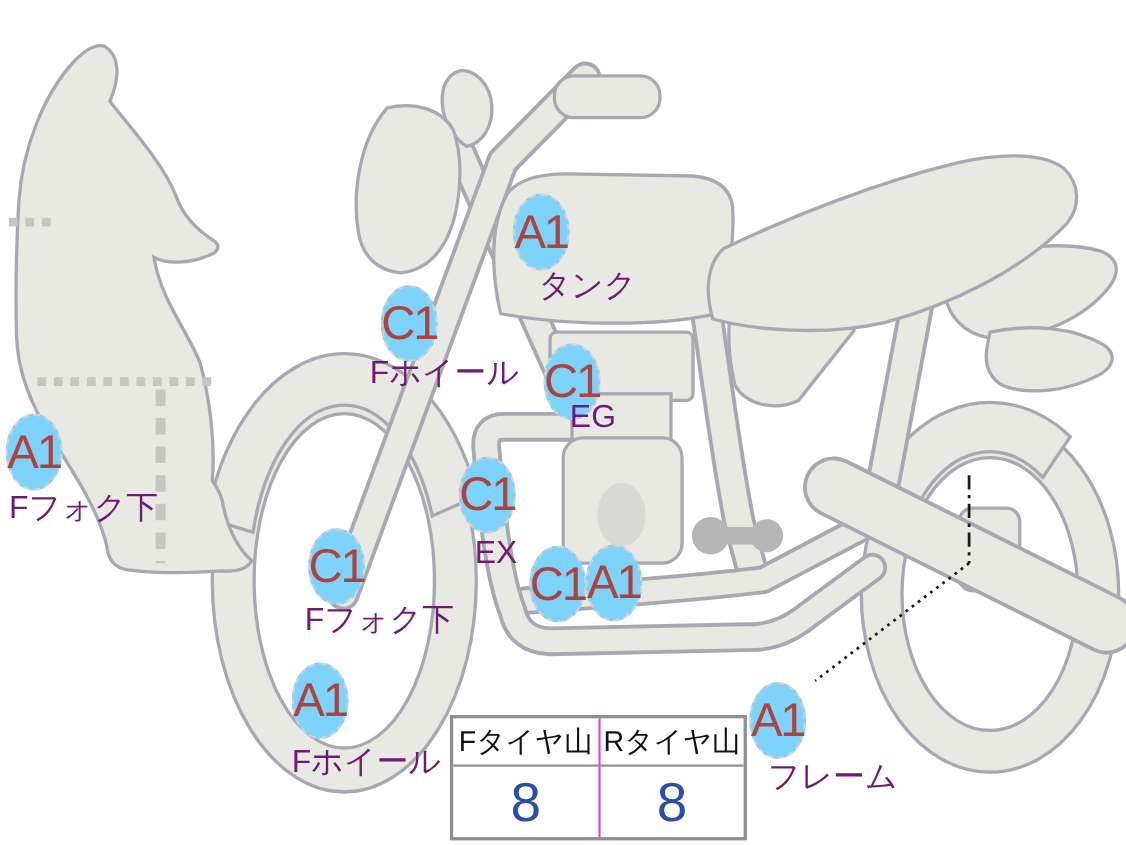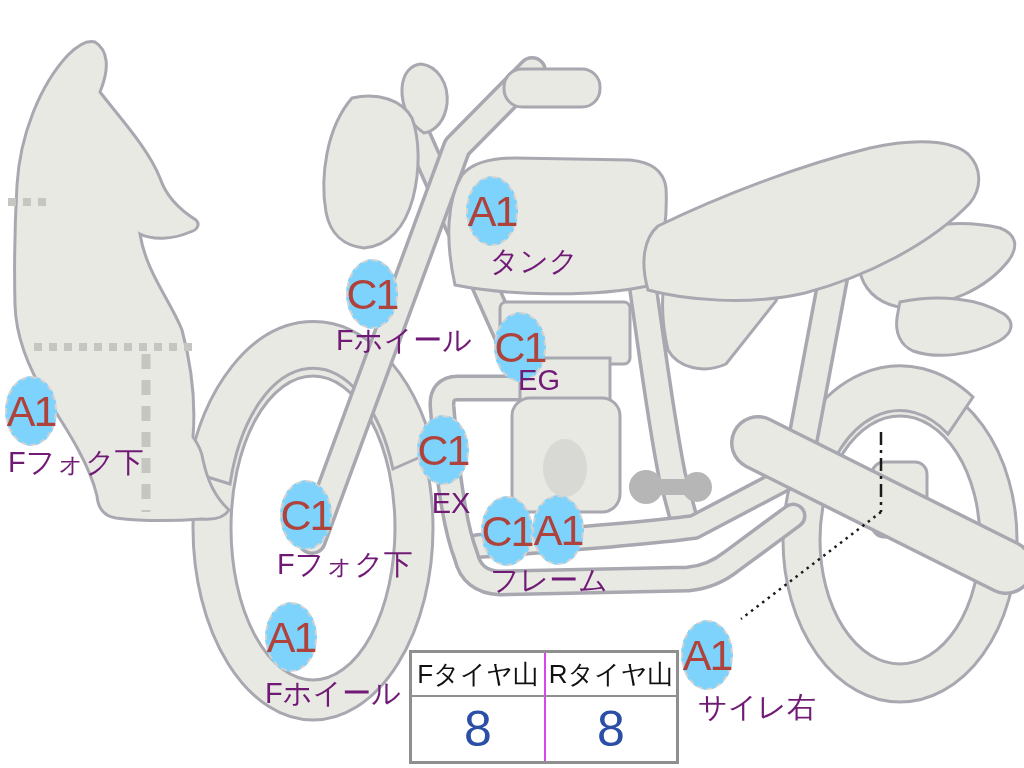--- a/index.html
+++ b/index.html
@@ -130,30 +130,29 @@
   <div class="part" style="left:539px;top:380px">EG</div>
 
   <div class="badge" style="left:443px;top:450px">C1</div>
   <div class="part" style="left:451px;top:503px">EX</div>
 
   <div class="badge" style="left:306px;top:515px">C1</div>
   <div class="part" style="left:345px;top:564px">Fフォク下</div>
 
   <div class="badge" style="left:507px;top:531px">C1</div>
   <div class="badge" style="left:558px;top:530px">A1</div>
-  <div class="part" style="left:549px;top:580px">フレーム</div>
 
   <div class="badge" style="left:291px;top:637px">A1</div>
   <div class="part" style="left:333px;top:693px">Fホイール</div>
 
   <div class="badge" style="left:31px;top:411px">A1</div>
   <div class="part" style="left:76px;top:462px">Fフォク下</div>
 
   <div class="badge" style="left:707px;top:655px">A1</div>
-  <div class="part" style="left:757px;top:707px">サイレ右</div>
+  <div class="part" style="left:757px;top:707px">フレーム</div>
 
   <div class="tire-table">
     <div class="tt-cell first head">
       <span class="tt-header-text">Fタイヤ山</span>
     </div>
     <div class="tt-cell head">
       <span class="tt-header-text">Rタイヤ山</span>
     </div>
     <div class="tt-cell first">
       <span class="tt-num">8</span>

